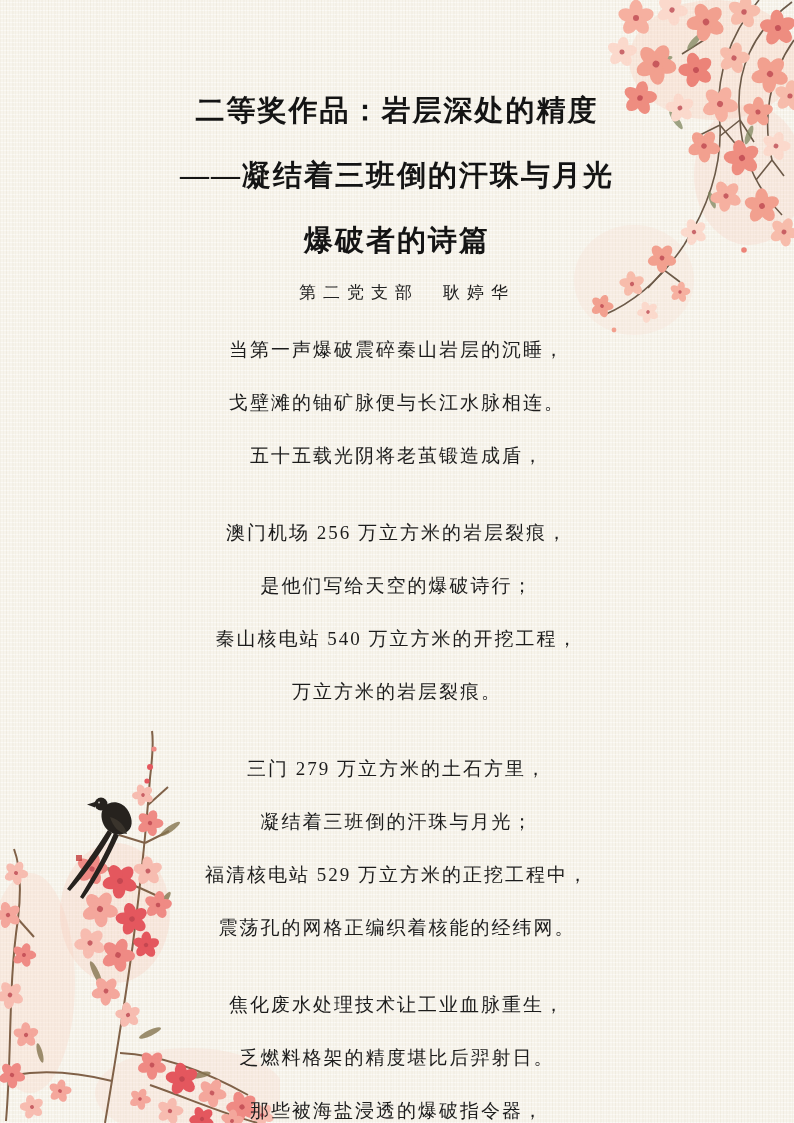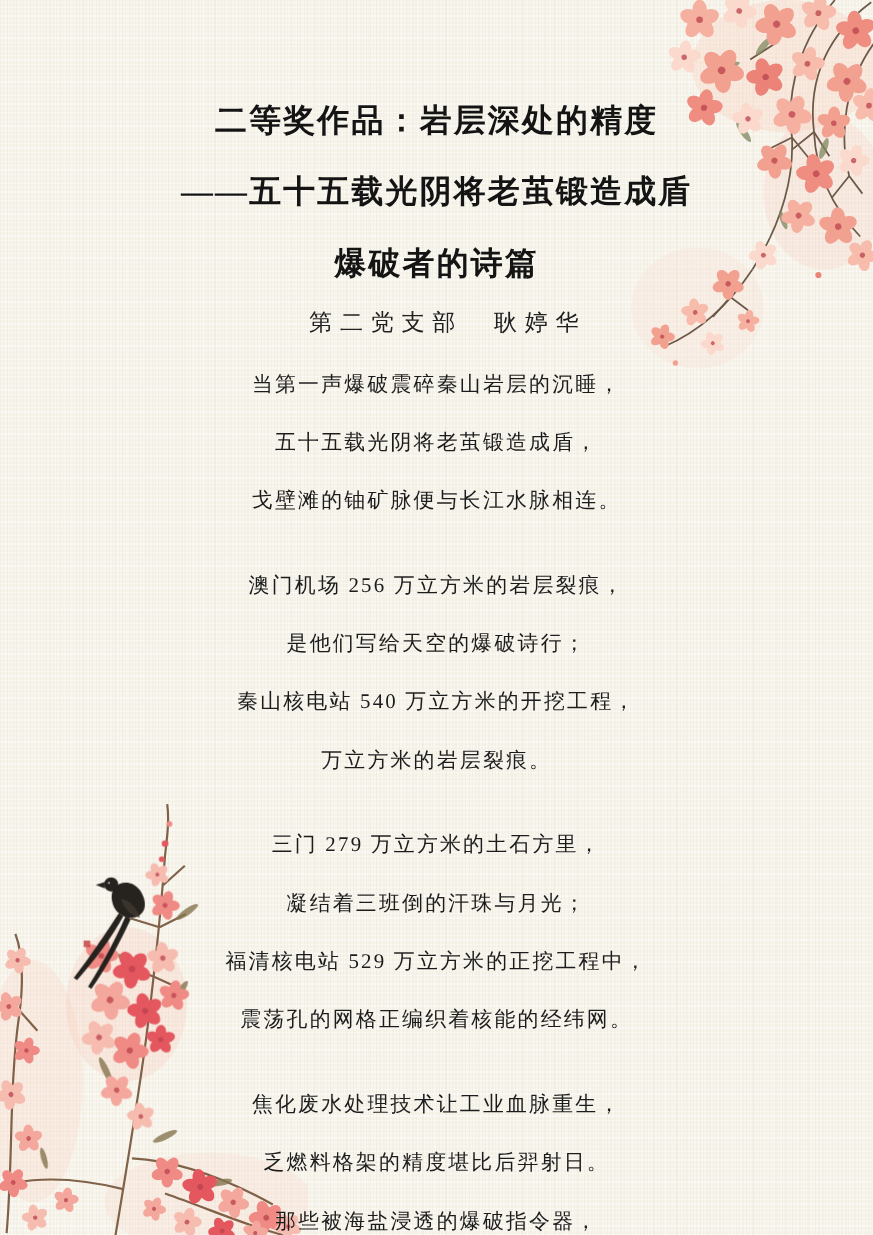--- a/index.html
+++ b/index.html
@@ -19,21 +19,21 @@
   .deco{position:absolute;pointer-events:none;}
   .deco.tr{top:0;right:0;}
   .deco.bl{left:0;bottom:0;}
   .content{position:relative;z-index:2;text-align:center;}
   .title-block{padding-top:78px;}
   .title-line{
     font-size:29px;font-weight:700;line-height:65px;letter-spacing:2px;
     color:#141414;white-space:nowrap;
   }
   .byline{
-    font-size:21px;line-height:40px;letter-spacing:7px;color:#202020;white-space:nowrap;margin-left:20px;
+    font-size:17px;line-height:40px;letter-spacing:7px;color:#202020;white-space:nowrap;margin-left:20px;
   }
   .poem{margin-top:18px;}
   .stanza{margin:0;}
   .stanza + .stanza{margin-top:40px;}
   .poem-line{
     margin:16px;font-size:19px;line-height:37px;letter-spacing:2px;
     color:#1c1c1c;white-space:nowrap;
   }
 </style>
 </head>
@@ -183,30 +183,30 @@
       <path d="M110,94 c9,2 15,9 17,17 c-8,-1 -14,-7 -17,-17 z" fill="#3a342c"></path>
       <path d="M112,110 C101,130 86,150 70,168 l-3,-2 C82,146 96,126 108,107 z" fill="#26221e"></path>
       <path d="M119,112 C109,134 97,156 83,176 l-3,-2 C93,153 105,131 114,110 z" fill="#26221e"></path>
     </g>
     <rect x="76" y="132" width="6" height="6" fill="#c23b3b" opacity="0.8"></rect>
   </svg>
 
   <div class="content">
     <div class="title-block">
       <div class="title-line">二等奖作品：岩层深处的精度</div>
-      <div class="title-line">——五十五载光阴将老茧锻造成盾</div>
+      <div class="title-line">——凝结着三班倒的汗珠与月光</div>
       <div class="title-line">爆破者的诗篇</div>
     </div>
     <div class="byline">第二党支部　耿婷华</div>
 
     <div class="poem">
       <div class="stanza">
         <p class="poem-line">当第一声爆破震碎秦山岩层的沉睡，</p>
+        <p class="poem-line">戈壁滩的铀矿脉便与长江水脉相连。</p>
         <p class="poem-line">五十五载光阴将老茧锻造成盾，</p>
-        <p class="poem-line">戈壁滩的铀矿脉便与长江水脉相连。</p>
       </div>
       <div class="stanza">
         <p class="poem-line">澳门机场 256 万立方米的岩层裂痕，</p>
         <p class="poem-line">是他们写给天空的爆破诗行；</p>
         <p class="poem-line">秦山核电站 540 万立方米的开挖工程，</p>
         <p class="poem-line">万立方米的岩层裂痕。</p>
       </div>
       <div class="stanza">
         <p class="poem-line">三门 279 万立方米的土石方里，</p>
         <p class="poem-line">凝结着三班倒的汗珠与月光；</p>

